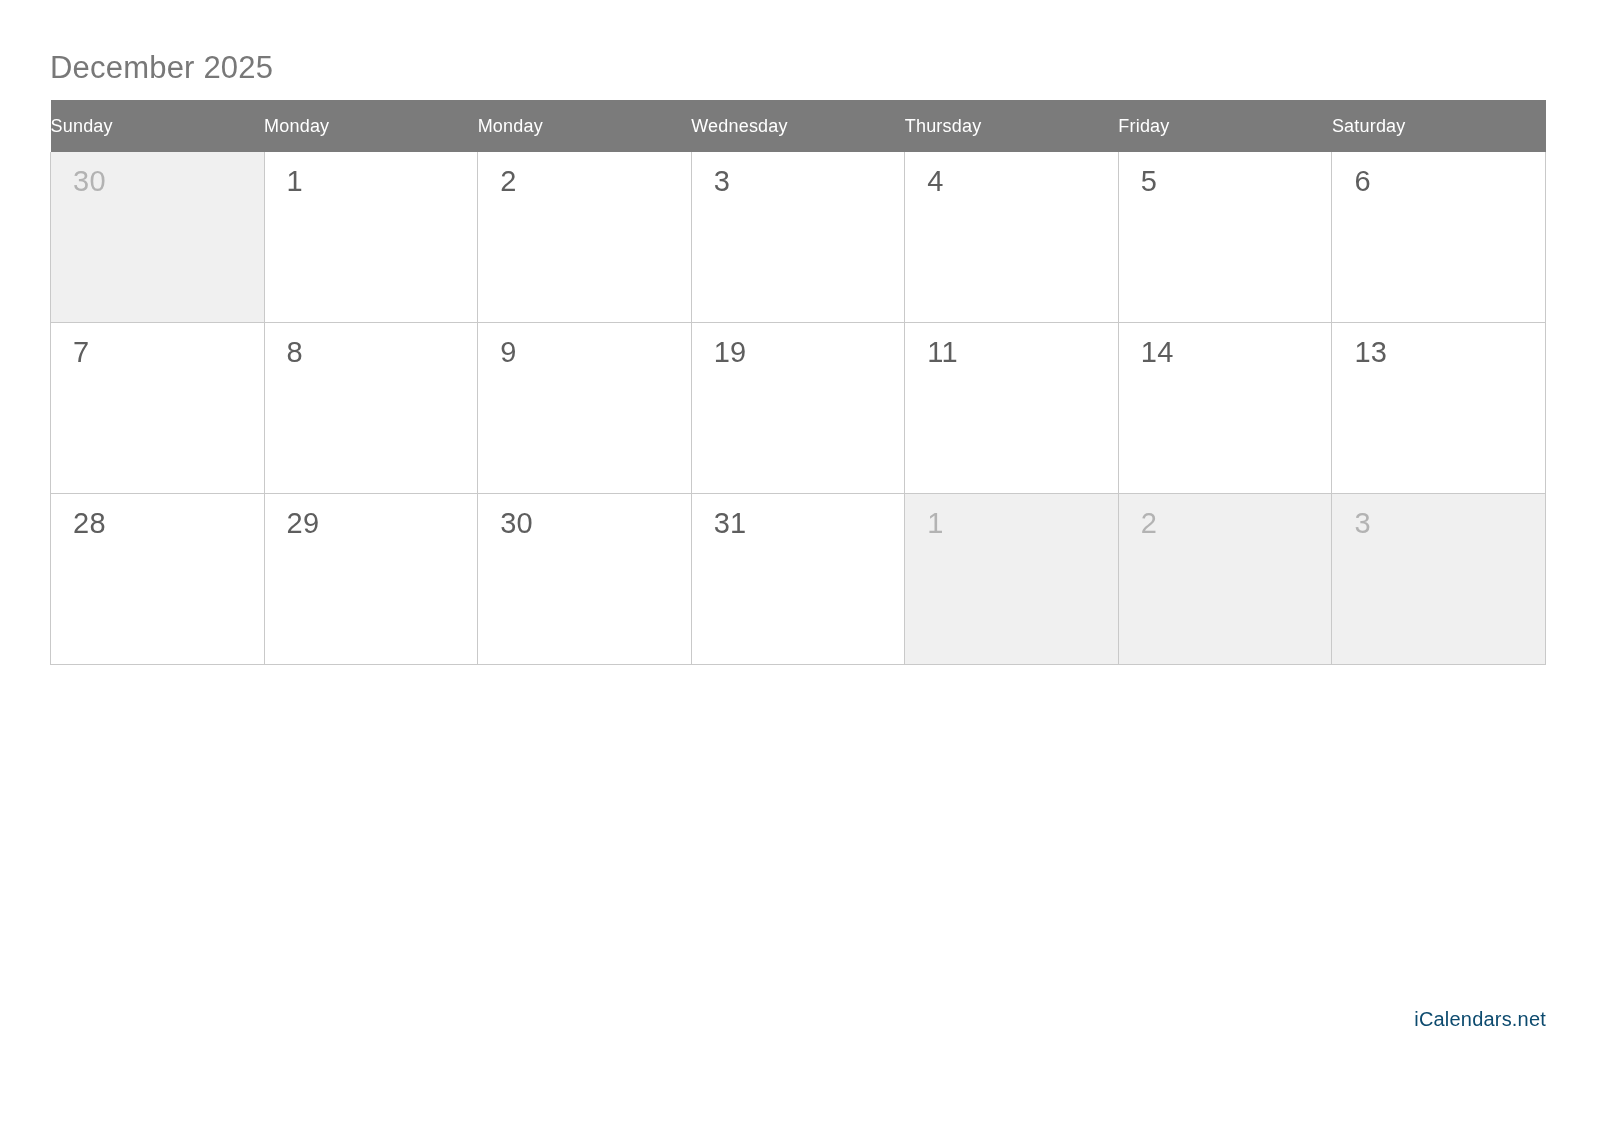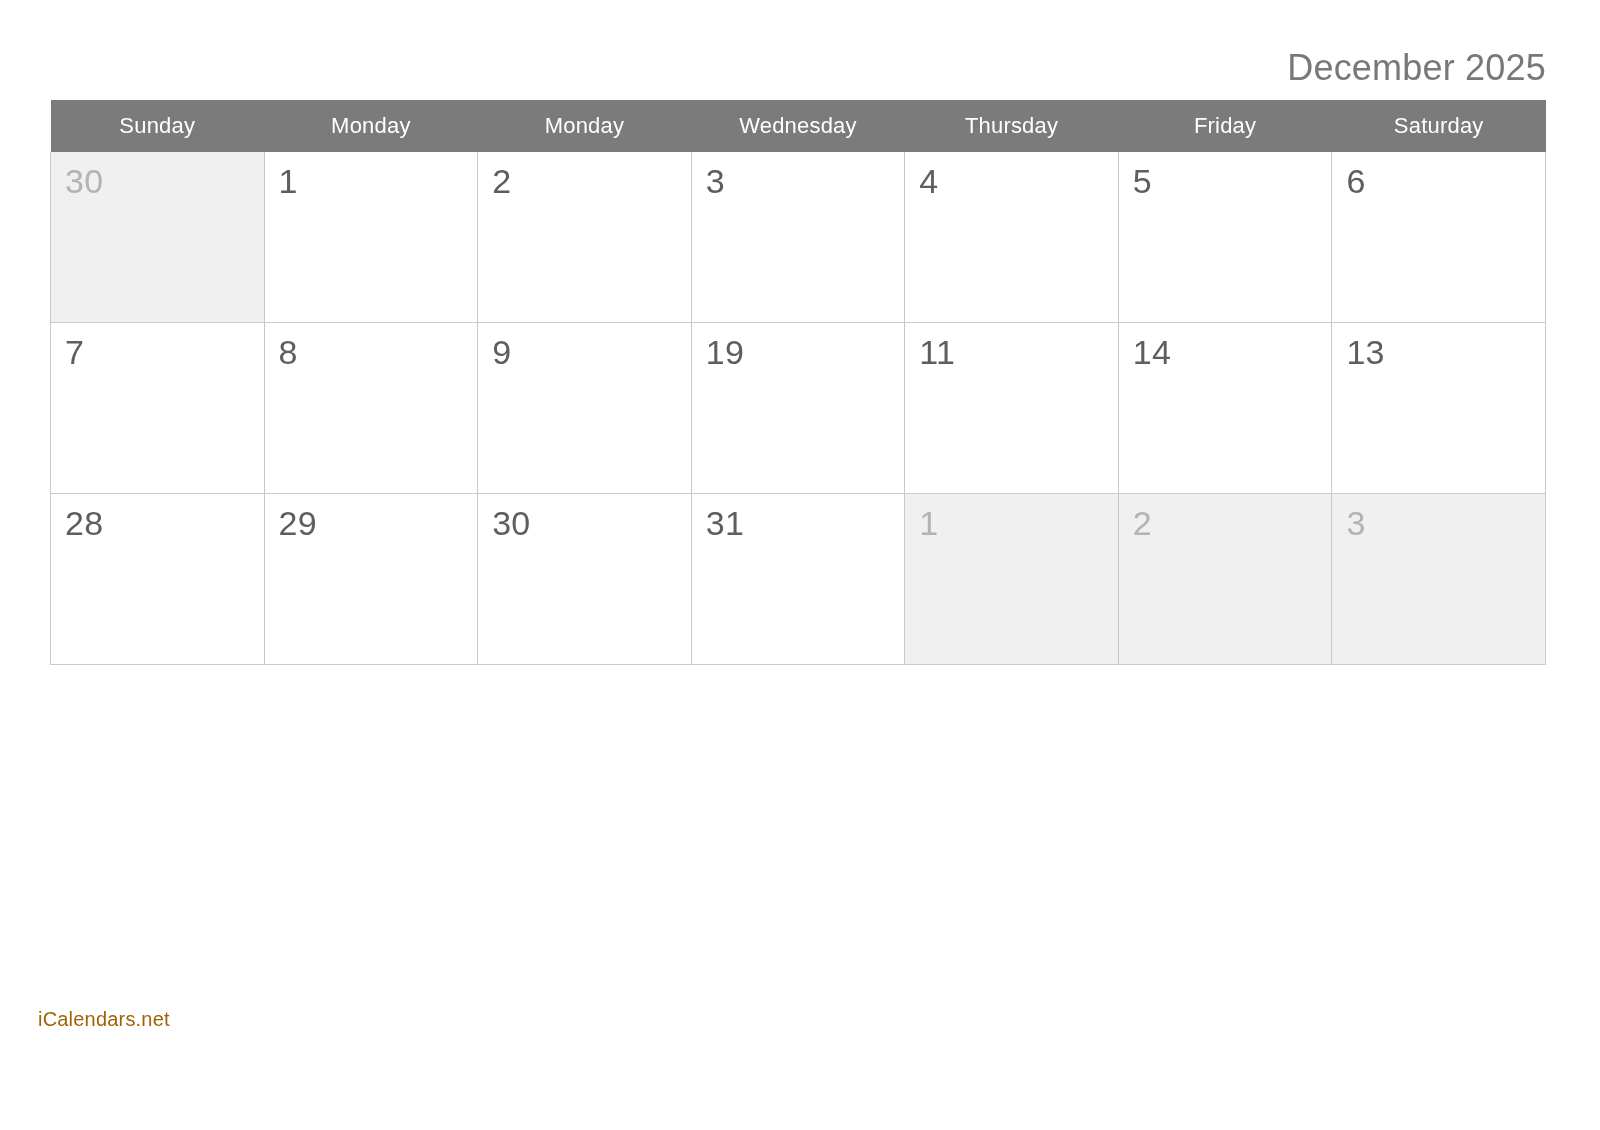--- a/index.html
+++ b/index.html
@@ -23,27 +23,26 @@
 
   
   #title-bar {
     position: absolute;
     left: 50px;
     top: 42px;
     width: 1496px;
     height: 58px;
   }
   #month-title {
-    font-size: 36px;
+    font-size: 31px;
     font-weight: 400;
     color: #787878;
     letter-spacing: 0.2px;
     line-height: 52px;
     white-space: nowrap;
-    text-align: right;
   }
 
   
   #calendar {
     position: absolute;
     left: 50px;
     top: 100px;
     width: 1496px;
     border-collapse: collapse;
     table-layout: fixed;
@@ -52,24 +51,24 @@
   #calendar th,
   #calendar td {
     padding: 0;
     margin: 0;
   }
 
   
   .weekday-head {
     background: #7b7b7b;
     color: #ffffff;
-    font-size: 22px;
+    font-size: 18px;
     font-weight: 400;
     height: 52px;
-    text-align: center;
+    text-align: left;
     vertical-align: middle;
     border: none;
     letter-spacing: 0.2px;
   }
 
   
   .day-cell {
     height: 170px;
     vertical-align: top;
     background: #ffffff;
@@ -83,40 +82,40 @@
   .week-row.first-week .day-cell {
     border-top: none;
   }
 
   .day-cell.adjacent {
     background: #f0f0f0;
   }
 
   .day-number {
     display: block;
-    font-size: 34px;
+    font-size: 29px;
     font-weight: 400;
     color: #5e5e5e;
-    padding: 12px 0 0 14px;
+    padding: 12px 0 0 22px;
     line-height: 34px;
     letter-spacing: 0.3px;
   }
   .day-cell.adjacent .day-number {
     color: #b3b3b3;
   }
 
   
   #watermark {
     position: absolute;
-    left: 38px;
+    left: 50px;
     top: 1006px;
     width: 1496px;
-    text-align: left;
+    text-align: right;
     font-size: 20px;
-    color: #a16207;
+    color: #0c4a6e;
     line-height: 26px;
     letter-spacing: 0.2px;
   }
 </style>
 </head>
 <body>
 
 <div id="page">
 
   <div id="title-bar">

